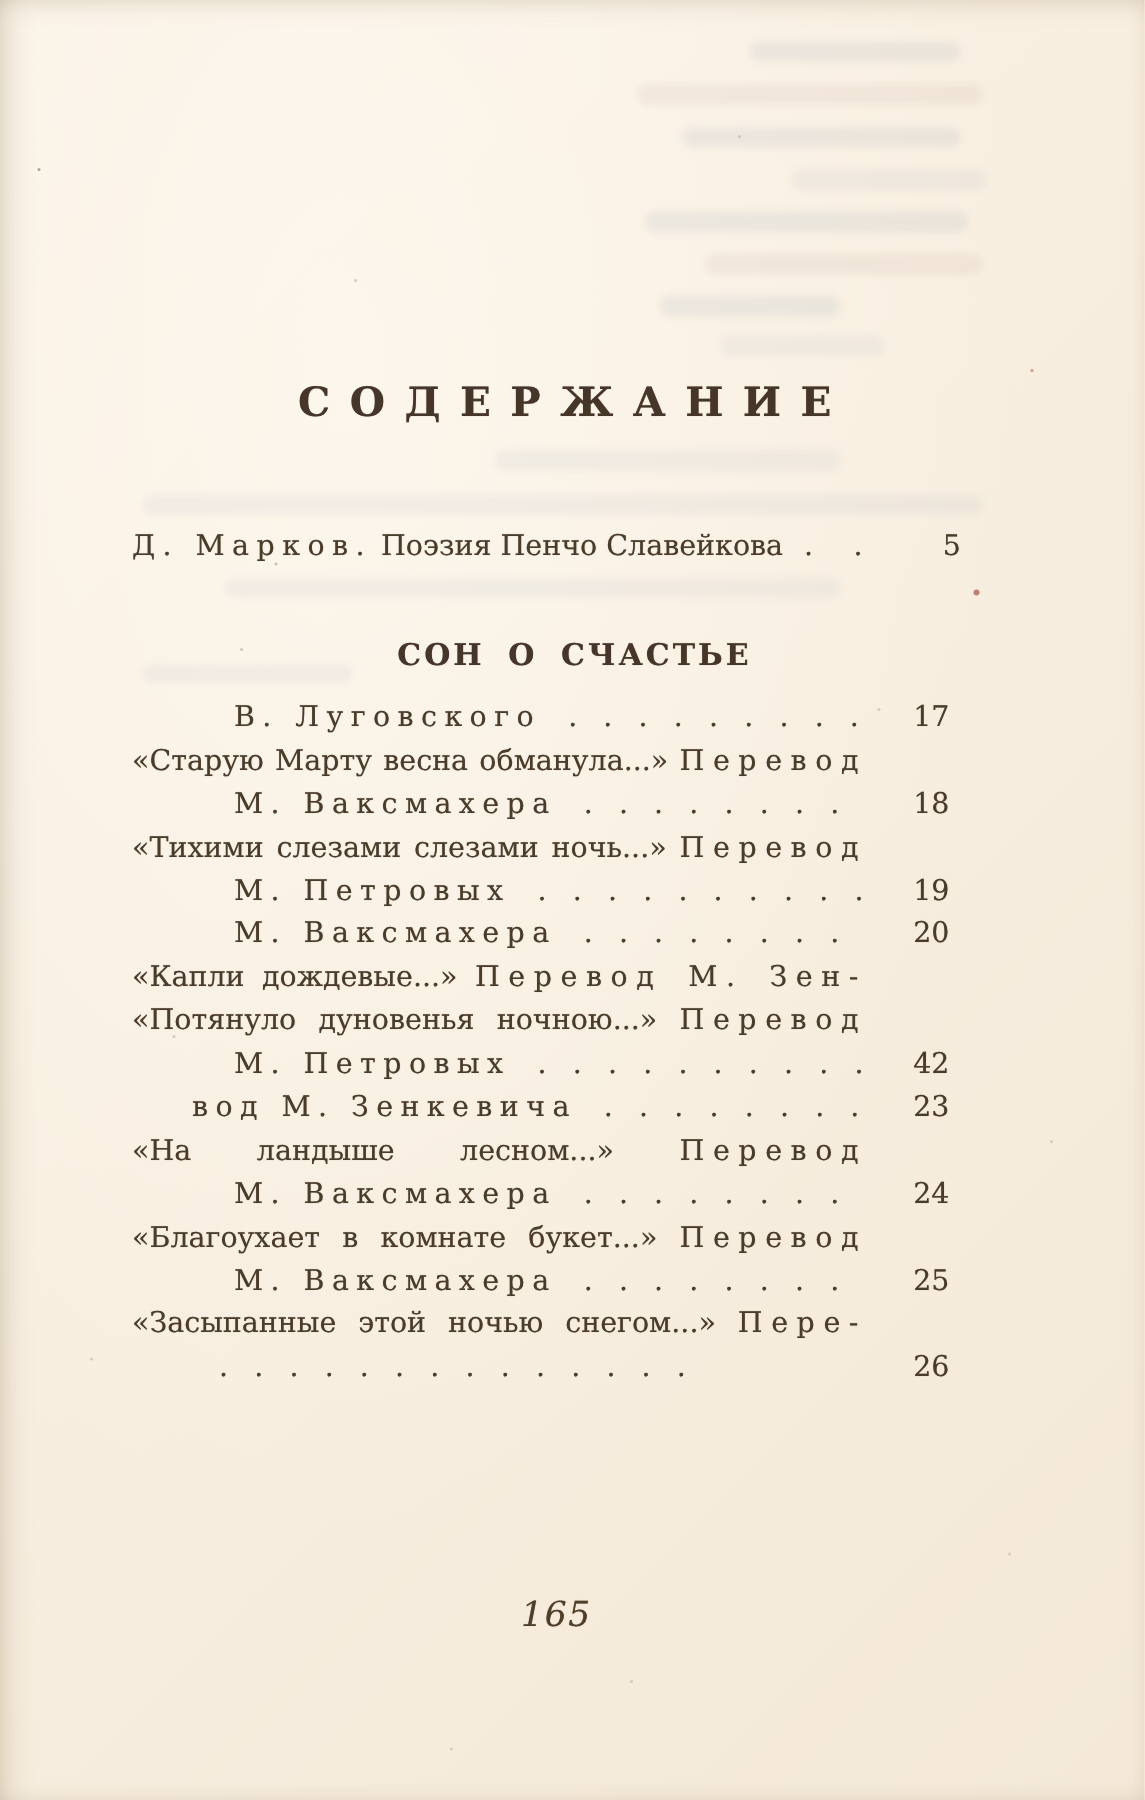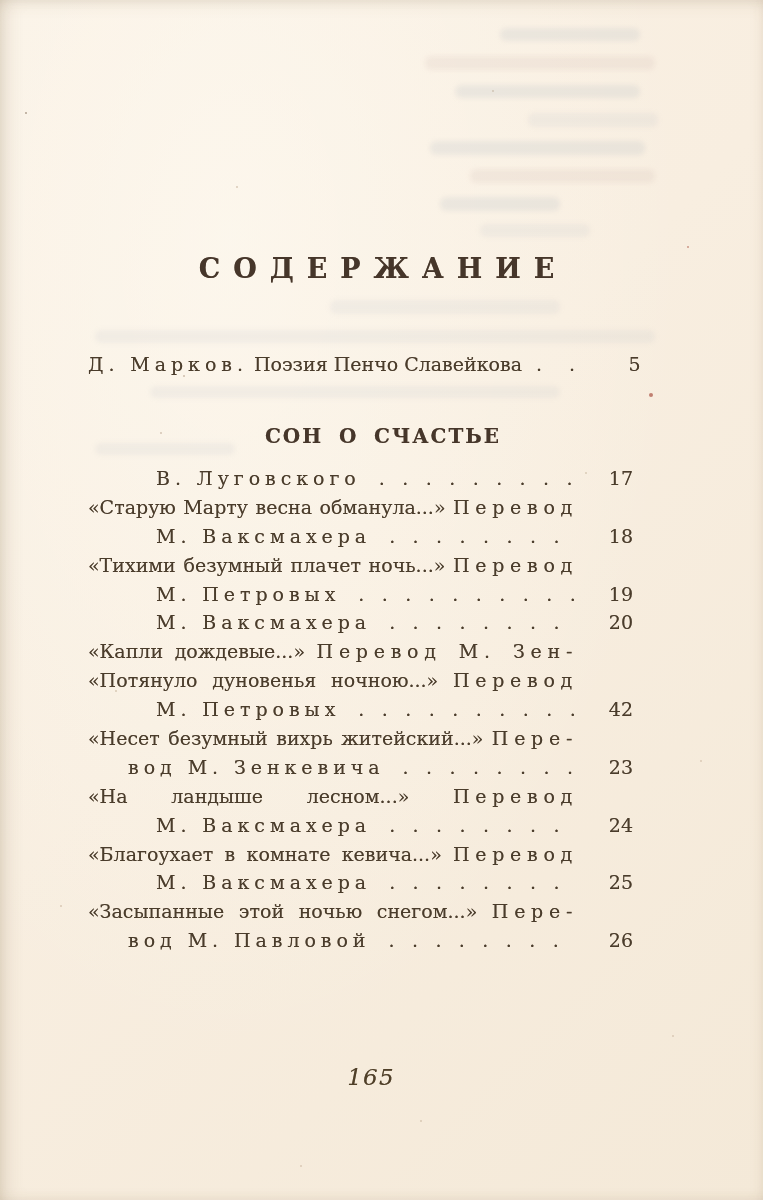--- a/index.html
+++ b/index.html
@@ -134,21 +134,21 @@
   <div class="entry">
     <div class="l1"><span class="q">«Старую Марту весна обманула...»</span> <span class="tail">Перевод</span></div>
     <div class="l2">
       <span class="spaced cont">М. Ваксмахера</span>
           <span class="leader">. . . . . . . . . . . . . .</span>
           <span class="page-num">18</span>
     </div>
   </div>
 
   <div class="entry">
-    <div class="l1"><span class="q">«Тихими безумный плачет ночь...»</span> <span class="tail">Перевод</span></div>
+    <div class="l1"><span class="q">«Тихими слезами слезами ночь...»</span> <span class="tail">Перевод</span></div>
     <div class="l2">
       <span class="spaced cont">М. Петровых</span>
           <span class="leader">. . . . . . . . . . . . . .</span>
           <span class="page-num">19</span>
     </div>
   </div>
 
   <div class="entry">
     <div class="l2">
       <span class="spaced cont">М. Ваксмахера</span>
@@ -164,50 +164,48 @@
   <div class="entry">
     <div class="l1"><span class="q">«Потянуло дуновенья ночною...»</span> <span class="tail">Перевод</span></div>
     <div class="l2">
       <span class="spaced cont">М. Петровых</span>
           <span class="leader">. . . . . . . . . . . . . .</span>
           <span class="page-num">42</span>
     </div>
   </div>
 
   <div class="entry">
-    <div class="l1"><span class="q">«Несет безумный вихрь житейский...»</span> <span class="tail">Пере-</span></div>
     <div class="l2 hang">
       <span class="spaced cont">вод М. Зенкевича</span>
           <span class="leader">. . . . . . . . . . . . . .</span>
           <span class="page-num">23</span>
     </div>
   </div>
 
   <div class="entry">
     <div class="l1"><span class="q">«На ландыше лесном...»</span> <span class="tail">Перевод</span></div>
     <div class="l2">
       <span class="spaced cont">М. Ваксмахера</span>
           <span class="leader">. . . . . . . . . . . . . .</span>
           <span class="page-num">24</span>
     </div>
   </div>
 
   <div class="entry">
-    <div class="l1"><span class="q">«Благоухает в комнате кевича...»</span> <span class="tail">Перевод</span></div>
+    <div class="l1"><span class="q">«Благоухает в комнате букет...»</span> <span class="tail">Перевод</span></div>
     <div class="l2">
       <span class="spaced cont">М. Ваксмахера</span>
           <span class="leader">. . . . . . . . . . . . . .</span>
           <span class="page-num">25</span>
     </div>
   </div>
 
   <div class="entry">
     <div class="l1"><span class="q">«Засыпанные этой ночью снегом...»</span> <span class="tail">Пере-</span></div>
     <div class="l2 hang">
-      <span class="spaced cont">вод М. Павловой</span>
           <span class="leader">. . . . . . . . . . . . . .</span>
           <span class="page-num">26</span>
     </div>
   </div>
 </div>
 
   <div class="folio ink">165</div>
 </div>
 
 </body></html>

